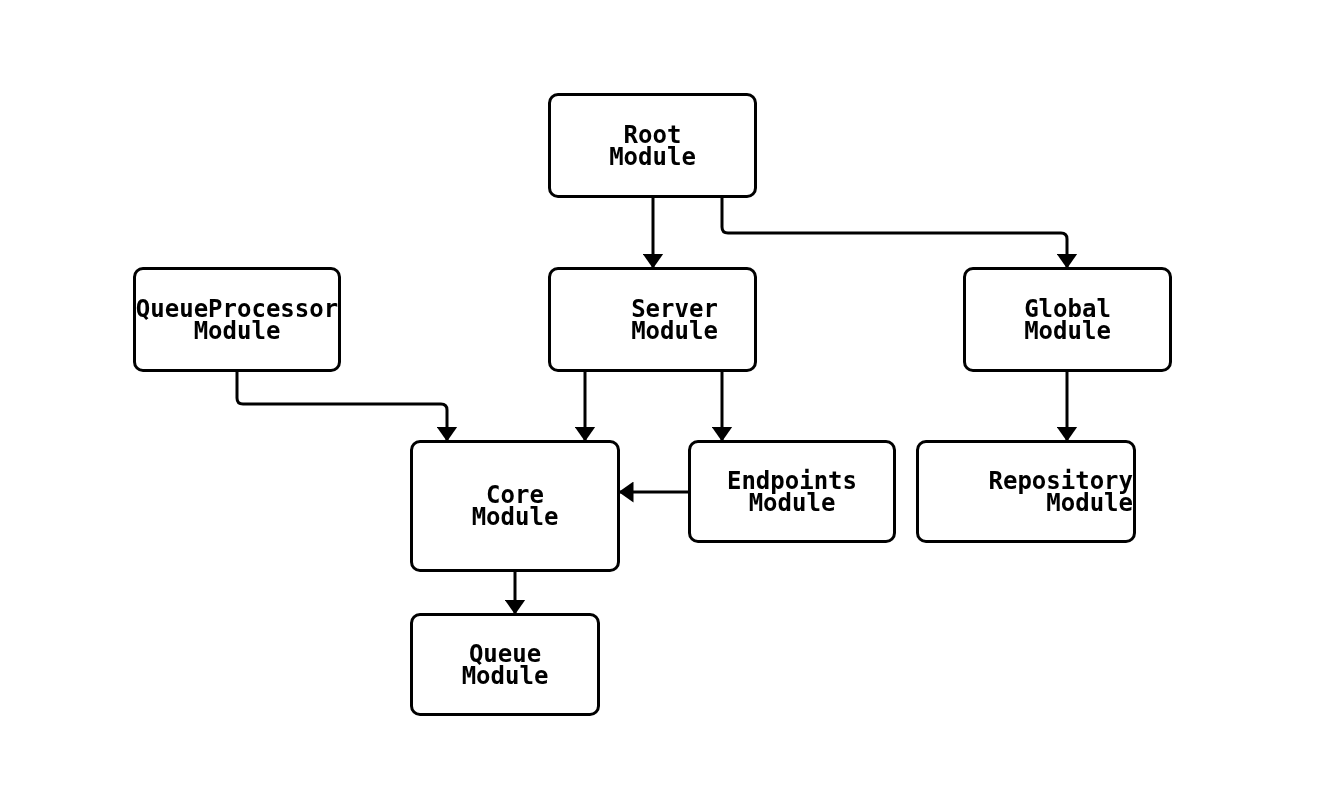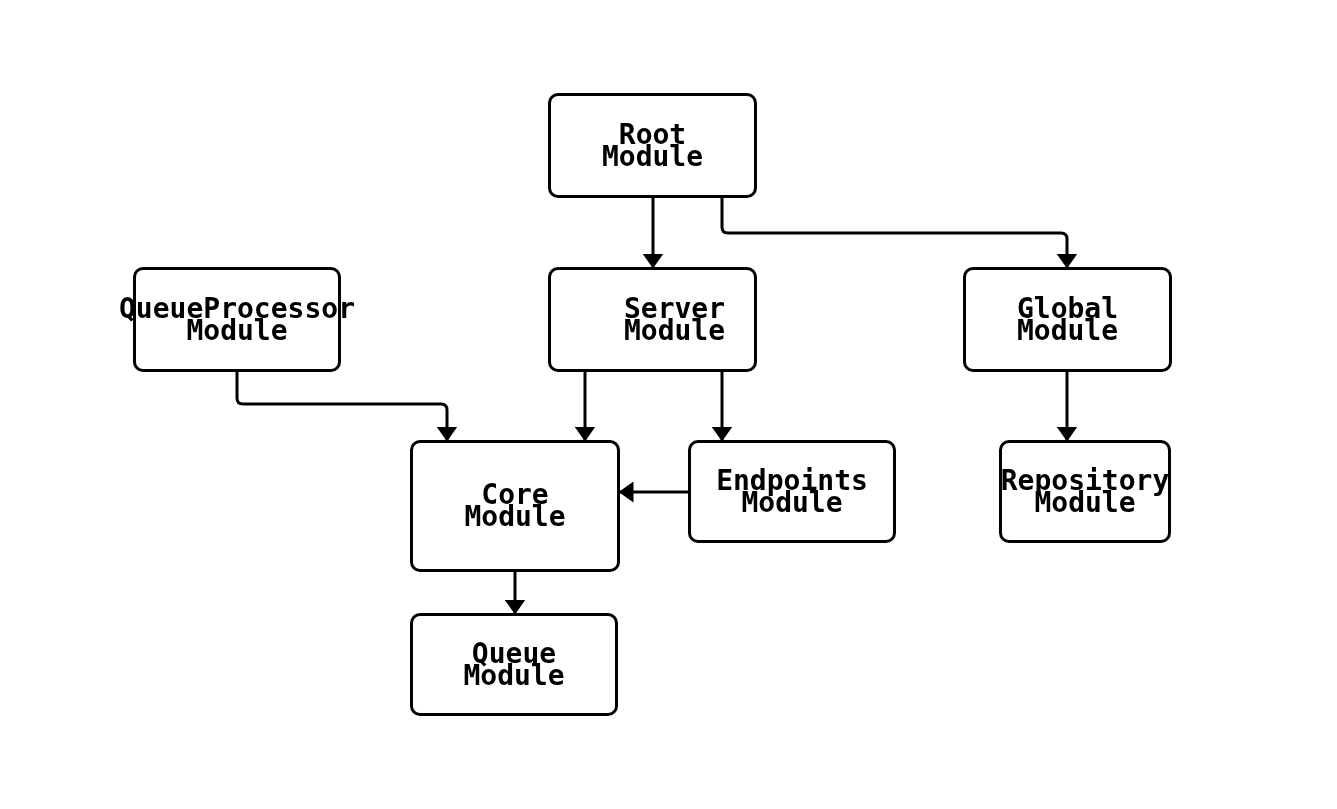--- a/index.html
+++ b/index.html
@@ -32,21 +32,21 @@
     background: #ffffff;
     border: 3px solid #000000;
     border-radius: 10px;
     display: flex;
     flex-direction: column;
     align-items: center;
     justify-content: center;
     text-align: center;
     font-family: "DejaVu Sans Mono", "Liberation Mono", monospace;
     font-weight: bold;
-    font-size: 28px;
+    font-size: 24px;
     line-height: 22px;
     color: #000000;
   }
   .node .line {
     display: block;
     white-space: nowrap;
   }
 </style>
 </head>
 <body>
@@ -93,23 +93,23 @@
   <div class="node" style="left:410px; top:440px; width:210px; height:132px;">
     <span class="line">Core</span>
     <span class="line">Module</span>
   </div>
 
   <div class="node" style="left:688px; top:440px; width:208px; height:103px;justify-content:center;">
     <span class="line">Endpoints</span>
     <span class="line">Module</span>
   </div>
 
-  <div class="node" style="left:999px; top:440px; width:172px; height:103px;">
+  <div class="node" style="left:916px; top:440px; width:220px; height:103px;align-items:flex-end;">
     <span class="line">Repository</span>
     <span class="line">Module</span>
   </div>
 
-  <div class="node" style="left:410px; top:613px; width:208px; height:103px;">
+  <div class="node" style="left:410px; top:613px; width:190px; height:103px;">
     <span class="line">Queue</span>
     <span class="line">Module</span>
   </div>
 
 </div>
 
 </body></html>

